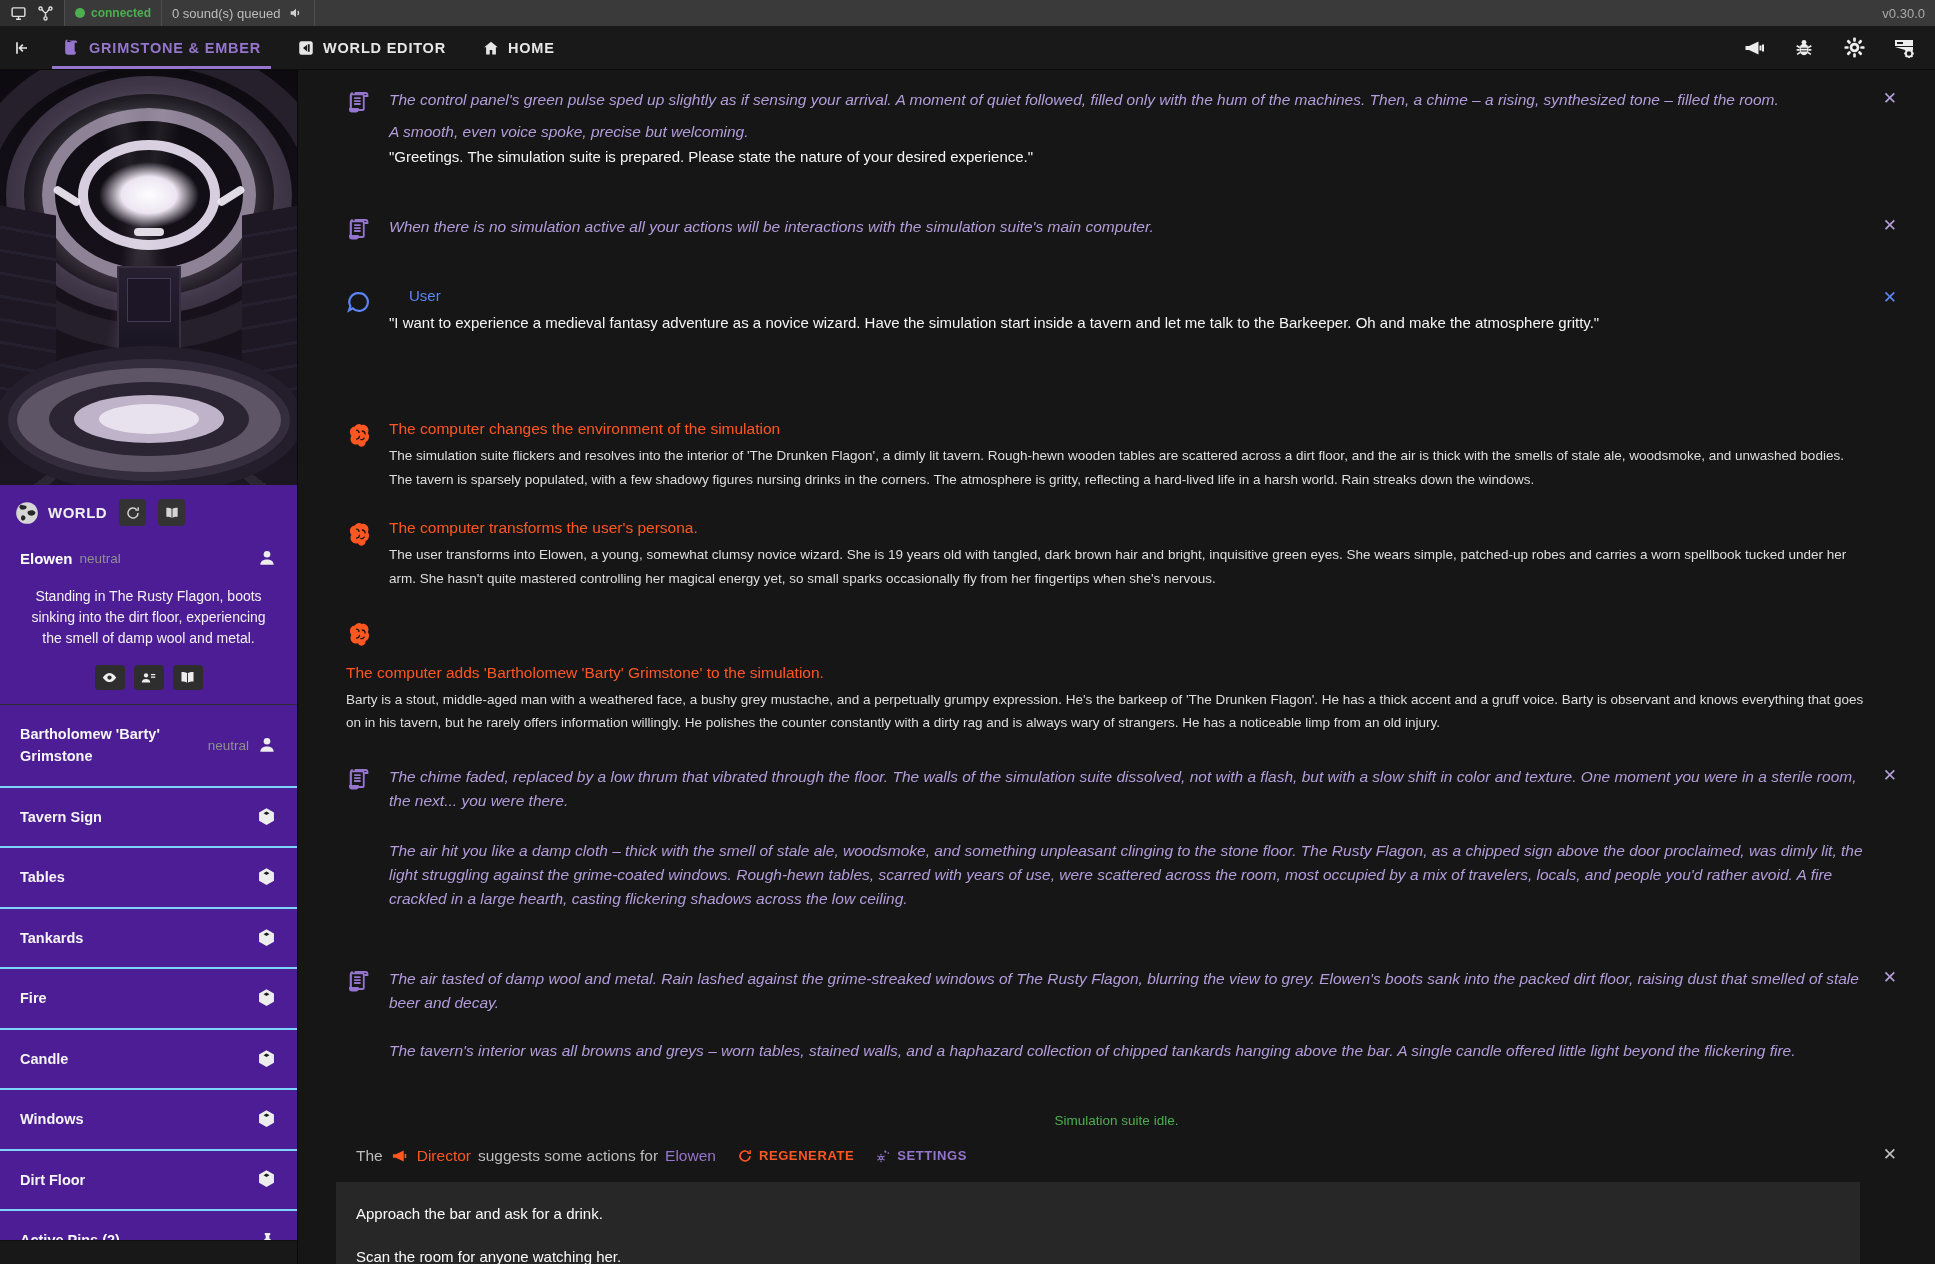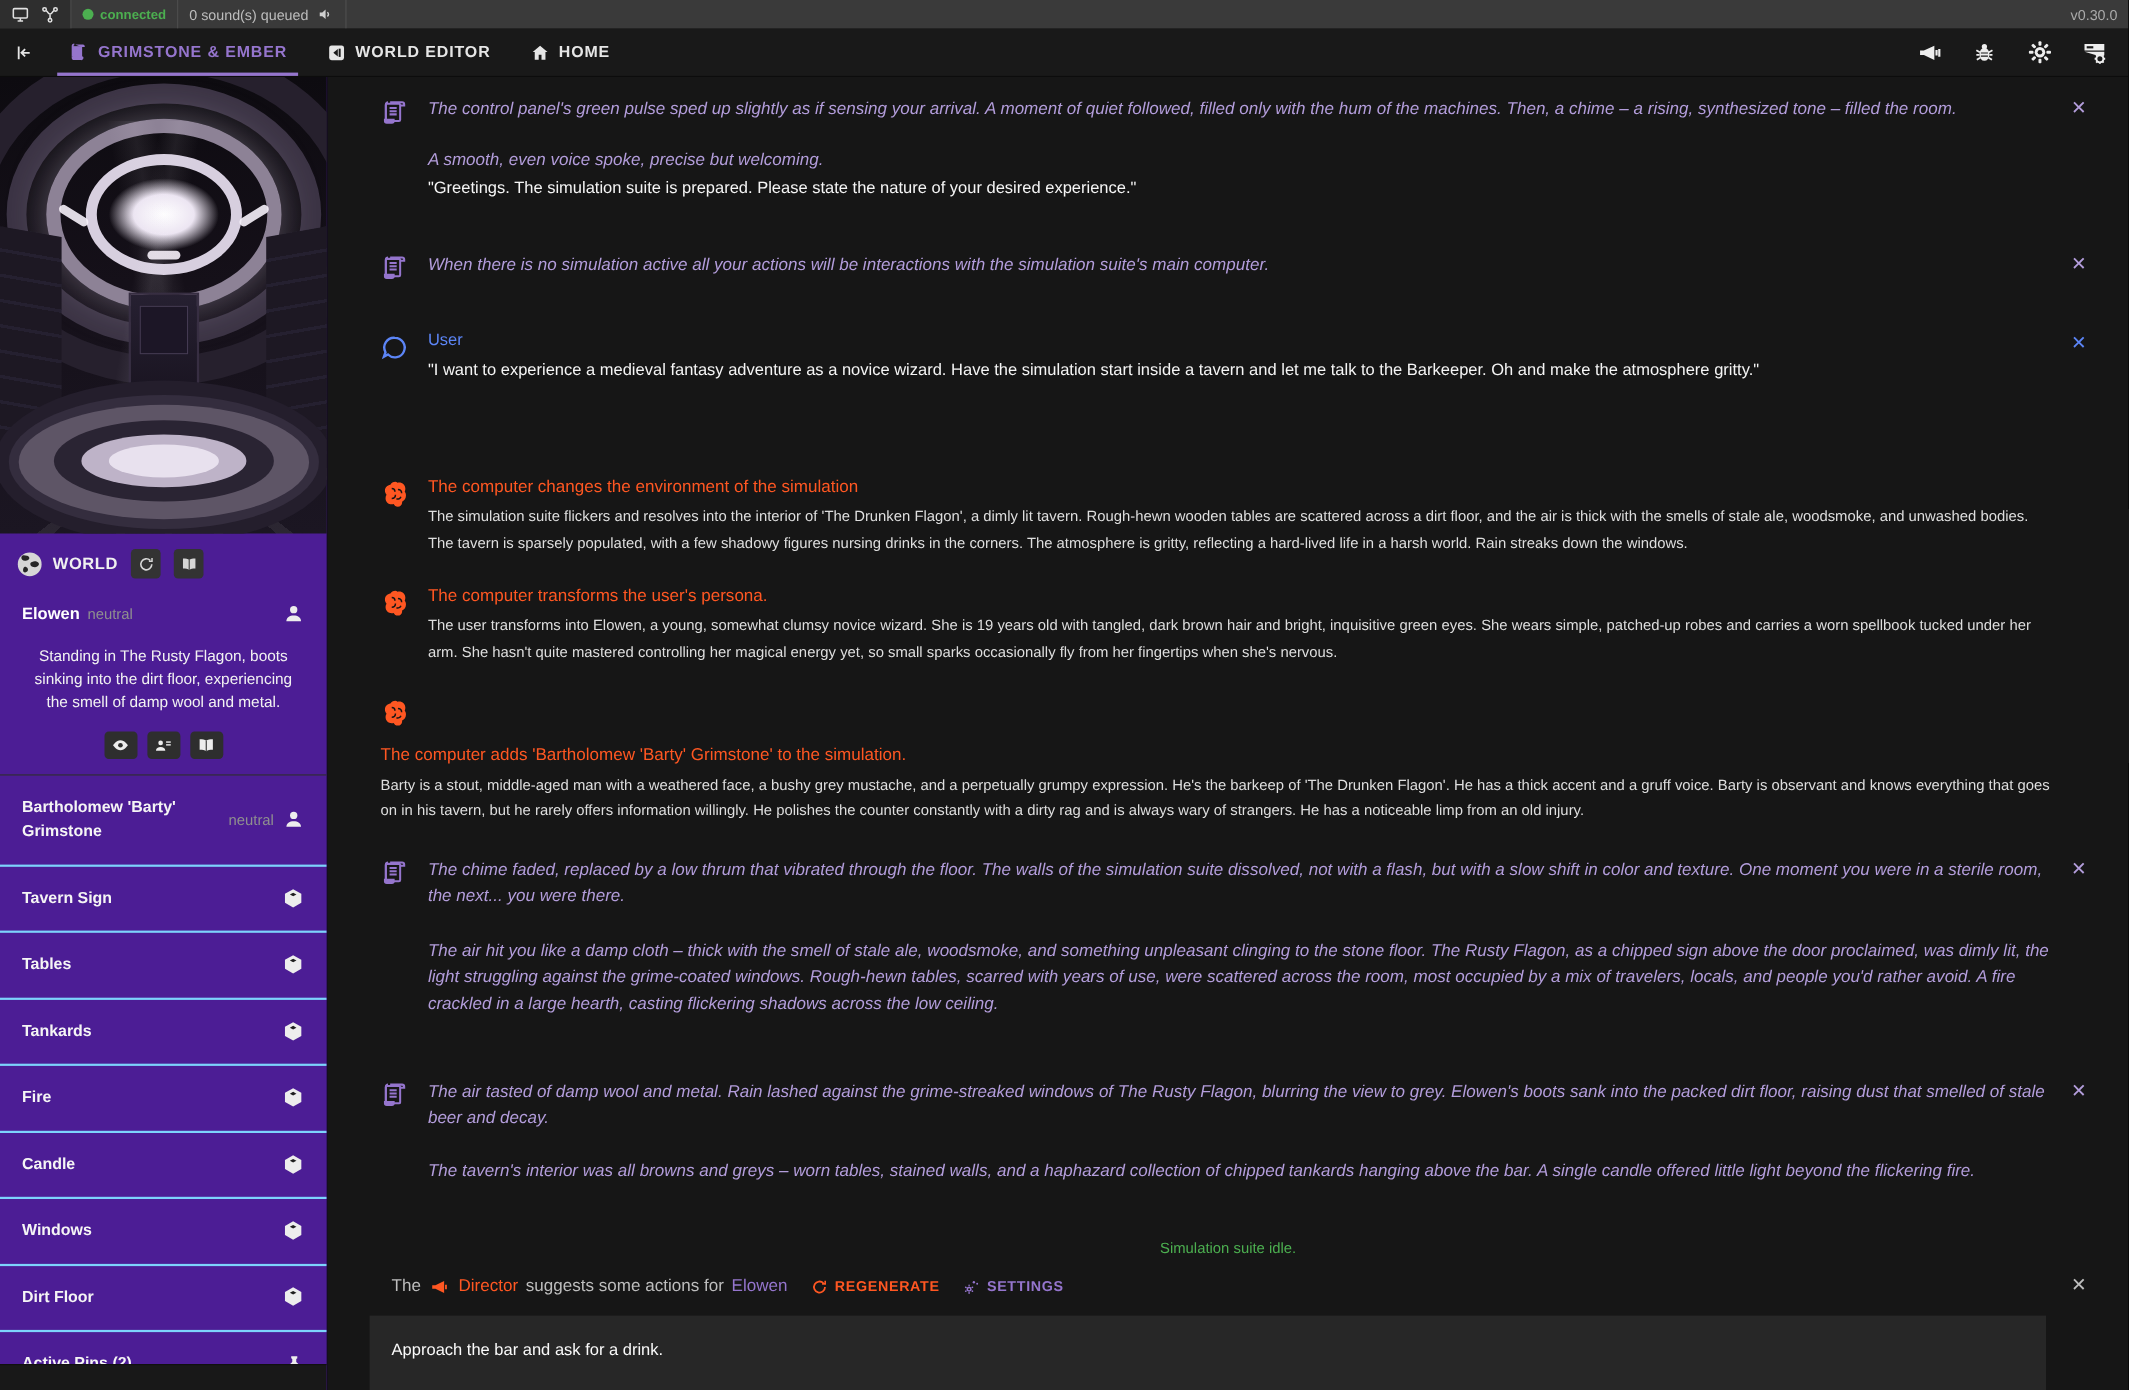--- a/index.html
+++ b/index.html
@@ -73,21 +73,21 @@
   .msg { position:relative; display:flex; gap:16px; padding-left:48px; padding-right:70px;justify-content:flex-end; }
   .micon { width:27px; flex:none; padding-top:2px; }
   .mbody { flex:1; }
   .mclose { position:absolute; right:38px; top:2px; font-size:17px; cursor:pointer; line-height:1; }
   .mclose.purple { color:#b39ddb; }
   .mclose.blue { color:#5c85f6; }
   .mclose.grey { color:#bdbdbd; }
 
   .narr { color:#b39ddb; font-style:italic; font-size:15.5px; line-height:1.55; }
   .plain { color:#f5f5f5; font-size:15px; line-height:1.5; }
-  .user-label { color:#5c85f6; font-size:15px; }
+  .user-label { color:#5c85f6; font-size:15px;margin-left:20px; }
   .o-title { color:#ff5722; font-size:15.5px; }
   .o-body { color:#dedede; font-size:13.5px; line-height:1.75; margin-top:6px; }
 
   .idle-line { text-align:center; color:#4caf50; font-size:13.5px; }
 
   .director-row { position:relative; display:flex; align-items:center; gap:7px; padding-left:58px; padding-right:70px; color:#bdbdbd; font-size:15.5px; }
   .d-orange { color:#ff5722; }
   .d-purple { color:#9575cd; }
   .d-btn { display:flex; align-items:center; gap:6px; font-size:13px; font-weight:bold; letter-spacing:.6px; cursor:pointer; margin-left:14px; }
 
@@ -388,21 +388,21 @@
         <svg width="26" height="26" viewBox="0 0 24 24" fill="none" stroke="#9575cd" stroke-width="1.7">
             <path d="M8 2.8h10a1.8 1.8 0 0 1 1.8 1.8v.9h-3.4"></path>
             <path d="M6.2 2.8a1.8 1.8 0 0 0-1.8 1.8V17"></path>
             <rect x="4.4" y="4" width="12" height="14.5" rx="1"></rect>
             <path d="M2.8 16.5h9v2a2.3 2.3 0 0 1-2.3 2.3H5.1a2.3 2.3 0 0 1-2.3-2.3z" fill="#9575cd" stroke="none"></path>
             <path d="M7.5 7.5h6M7.5 10.2h6M7.5 12.9h6"></path>
           </svg>
       </div>
       <div class="mbody">
         <div class="narr">The control panel's green pulse sped up slightly as if sensing your arrival. A moment of quiet followed, filled only with the hum of the machines. Then, a chime – a rising, synthesized tone – filled the room.</div>
-        <div class="narr" style="margin-top:22px;">A smooth, even voice spoke, precise but welcoming.</div>
+        <div class="narr" style="margin-top:8px;">A smooth, even voice spoke, precise but welcoming.</div>
         <div class="plain" style="margin-top:2px;">"Greetings. The simulation suite is prepared. Please state the nature of your desired experience."</div>
       </div>
       <span class="mclose purple">✕</span>
     </div>
 
     <div class="msg" style="margin-top:46px;">
       <div class="micon">
         <svg width="26" height="26" viewBox="0 0 24 24" fill="none" stroke="#9575cd" stroke-width="1.7">
             <path d="M8 2.8h10a1.8 1.8 0 0 1 1.8 1.8v.9h-3.4"></path>
             <path d="M6.2 2.8a1.8 1.8 0 0 0-1.8 1.8V17"></path>

